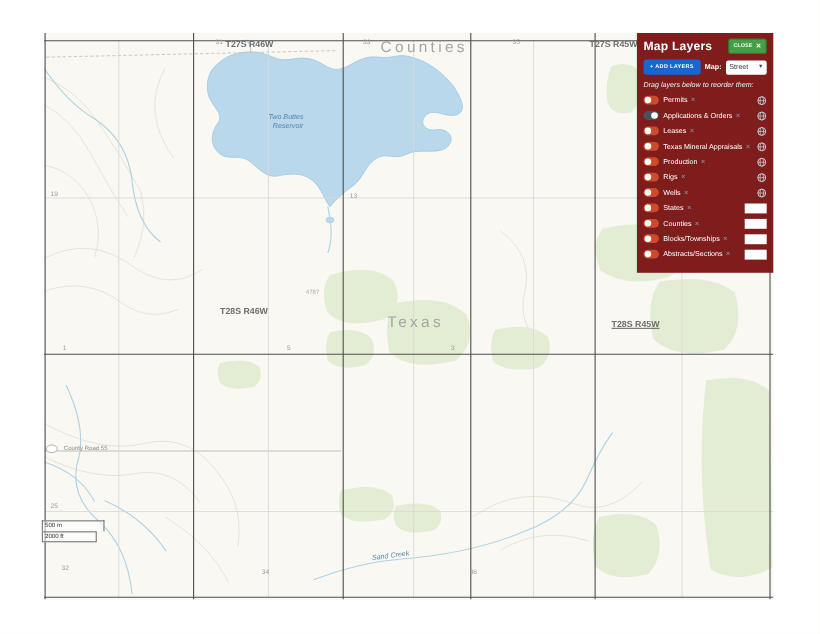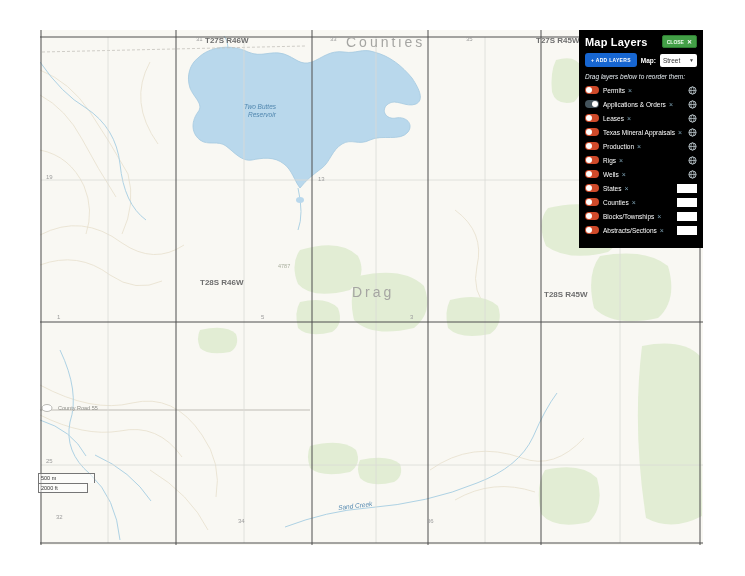--- a/index.html
+++ b/index.html
@@ -26,21 +26,21 @@
   .scale-line {
     font-size:5.5px; color:#333; line-height:8px; height:10px;
     border:1px solid #767676; background:rgba(255,255,255,0.55);
     padding:0 2px; white-space:nowrap;
   }
   .scale-line.metric { width:57px; border-bottom:none; }
   .scale-line.imperial { width:50px; }
   
   #layers-panel {
     position:absolute; left:579px; top:30px; width:124px; height:218px;
-    background:#000000; color:#fff; z-index:10; padding:5px 6px;
+    background:#7f1d1d; color:#fff; z-index:10; padding:5px 6px;
   }
   .panel-header { display:flex; align-items:center; justify-content:space-between; }
   .panel-title { font-size:11px; font-weight:bold; letter-spacing:.2px; }
   .close-btn {
     background:#43a047; border:1px solid #2e7d32; border-radius:2px;
     font-size:5px; font-weight:bold; color:#eafbea; padding:2px 4px;
     display:flex; align-items:center; gap:3px; cursor:pointer;
   }
   .close-btn .x { font-size:6px; color:#ffffff; }
   .panel-actions { display:flex; align-items:center; margin-top:5px; gap:4px; }
@@ -161,23 +161,23 @@
       <line x1="40" y1="322" x2="703" y2="322"></line>
       <line x1="40" y1="543" x2="703" y2="543"></line>
     </g>
   </g>
 </svg>
 
 <div id="map-labels">
     <div class="map-label lbl-township" style="left: 205px; top: 36px;">T27S R46W</div>
     <div class="map-label lbl-township" style="left: 536px; top: 36px;">T27S R45W</div>
     <div class="map-label lbl-township" style="left: 200px; top: 278px;">T28S R46W</div>
-    <div class="map-label lbl-township" style="left: 544px; top: 290px;">T28S R45W</div>
+    <div class="map-label lbl-township" style="left: 556px; top: 290px; text-decoration: underline;">T28S R45W</div>
     <div class="map-label lbl-county" style="left: 346px; top: 34px;">Counties</div>
-    <div class="map-label lbl-county" style="left: 352px; top: 284px;">Drag</div>
+    <div class="map-label lbl-county" style="left: 352px; top: 284px;">Texas</div>
     <div class="map-label lbl-water" style="left: 244px; top: 103px;">Two Buttes</div>
     <div class="map-label lbl-water" style="left: 248px; top: 111px;">Reservoir</div>
     <div class="map-label lbl-water" style="left: 338px; top: 502px; transform: rotate(-7deg);">Sand Creek</div>
     <div class="map-label lbl-road" style="left: 58px; top: 405px;">County Road 55</div>
     <div class="map-label lbl-elev" style="left: 278px; top: 263px;">4787</div>
     <div class="map-label lbl-sec" style="left: 196px; top: 36px;">31</div>
     <div class="map-label lbl-sec" style="left: 330px; top: 36px;">33</div>
     <div class="map-label lbl-sec" style="left: 466px; top: 36px;">35</div>
     <div class="map-label lbl-sec" style="left: 46px; top: 174px;">19</div>
     <div class="map-label lbl-sec" style="left: 318px; top: 176px;">13</div>

